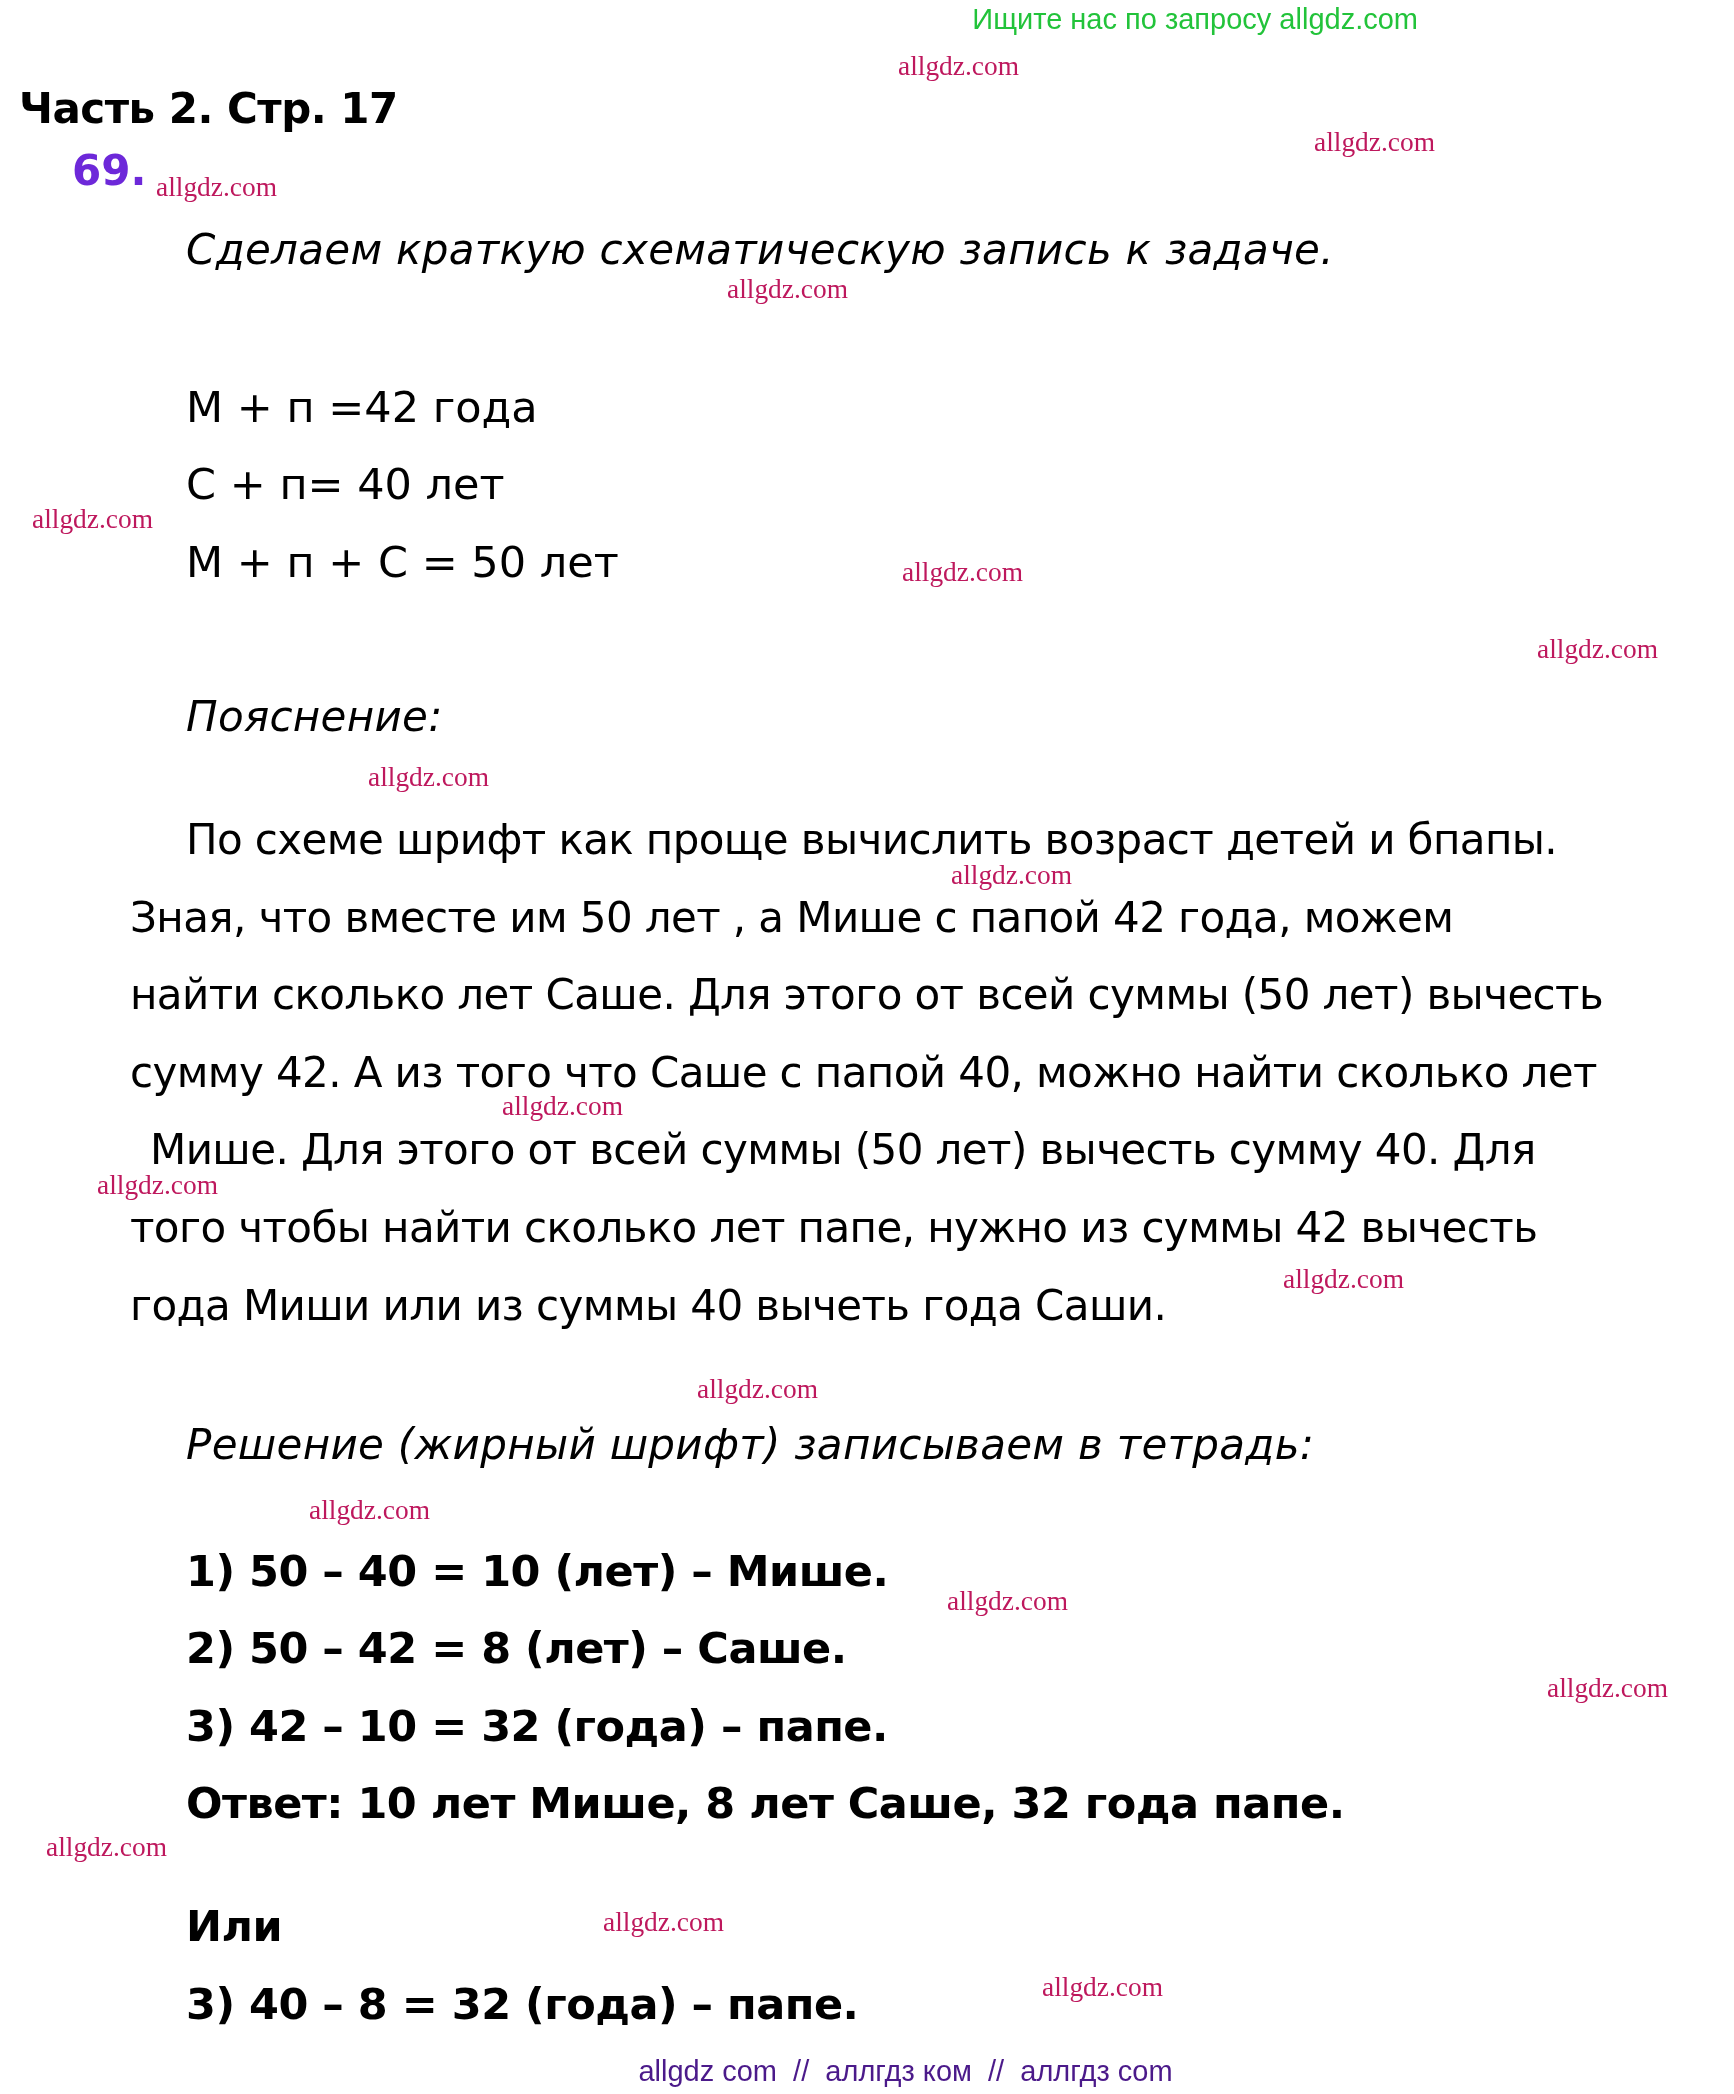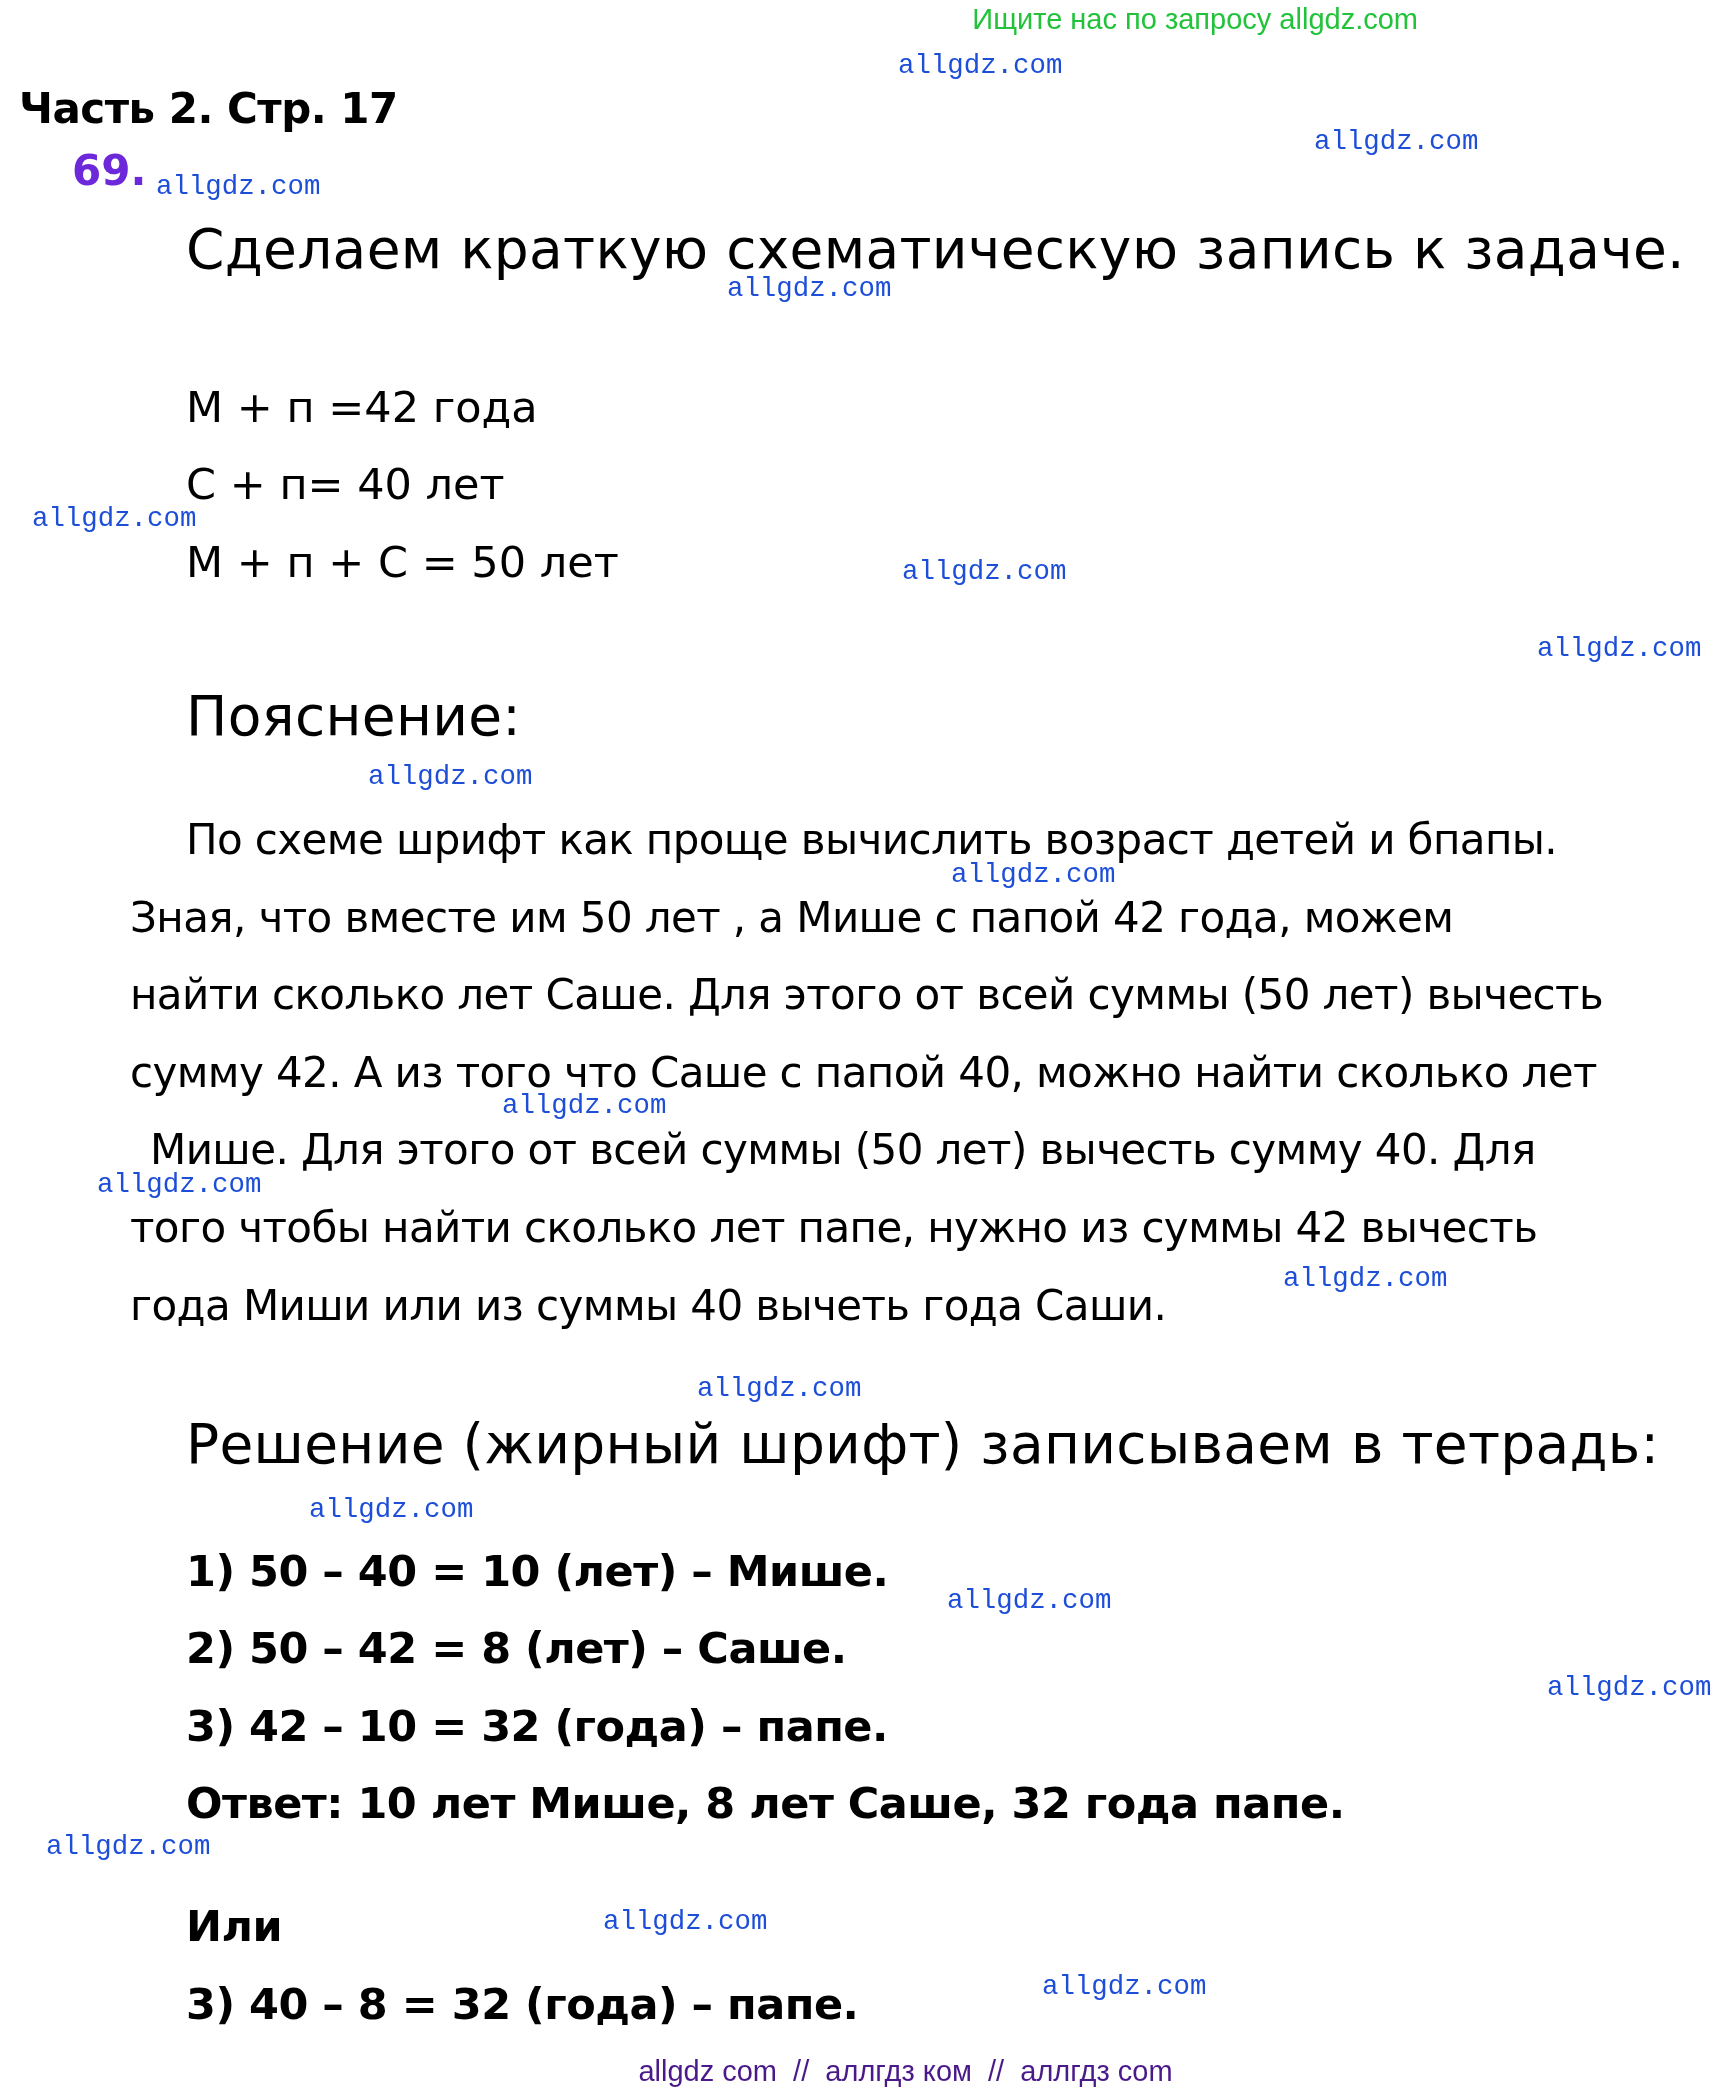--- a/index.html
+++ b/index.html
@@ -36,21 +36,22 @@
     .task-number {
       left: 72px; top: 142px;
       font-family: "DejaVu Sans", sans-serif;
       font-weight: bold;
       font-size: 42px;
       line-height: 57px;
       color: #6d28d9;
     }
     .italic-line {
       font-family: "DejaVu Sans", sans-serif;
-      font-size: 55px;
+      font-style: italic;
+      font-size: 42px;
       line-height: 57px;
       letter-spacing: 0.3px;
     }
     .formula {
       left: 186px;
       font-family: "DejaVu Sans", sans-serif;
       font-size: 43px;
       line-height: 57px;
       text-align: right;
     }
@@ -63,24 +64,24 @@
     }
     .bold-line {
       left: 186px;
       font-family: "DejaVu Sans", sans-serif;
       font-weight: bold;
       font-size: 43px;
       line-height: 57px;
       letter-spacing: -0.5px;
     }
     .wm {
-      font-family: Liberation Mono, monospace;
+      font-family: Liberation Serif, serif;
       font-size: 27.4px;
       line-height: 32px;
-      color: #1d4ed8;
+      color: #be185d;
     }
     .footer {
       left: 0; width: 1735px; top: 2052px;
       text-align: center;
       font-family: "Liberation Sans", sans-serif;
       font-size: 29px;
       line-height: 38px;
       color: #4b1a8a;
       white-space: pre;
       margin-left: 38px;

